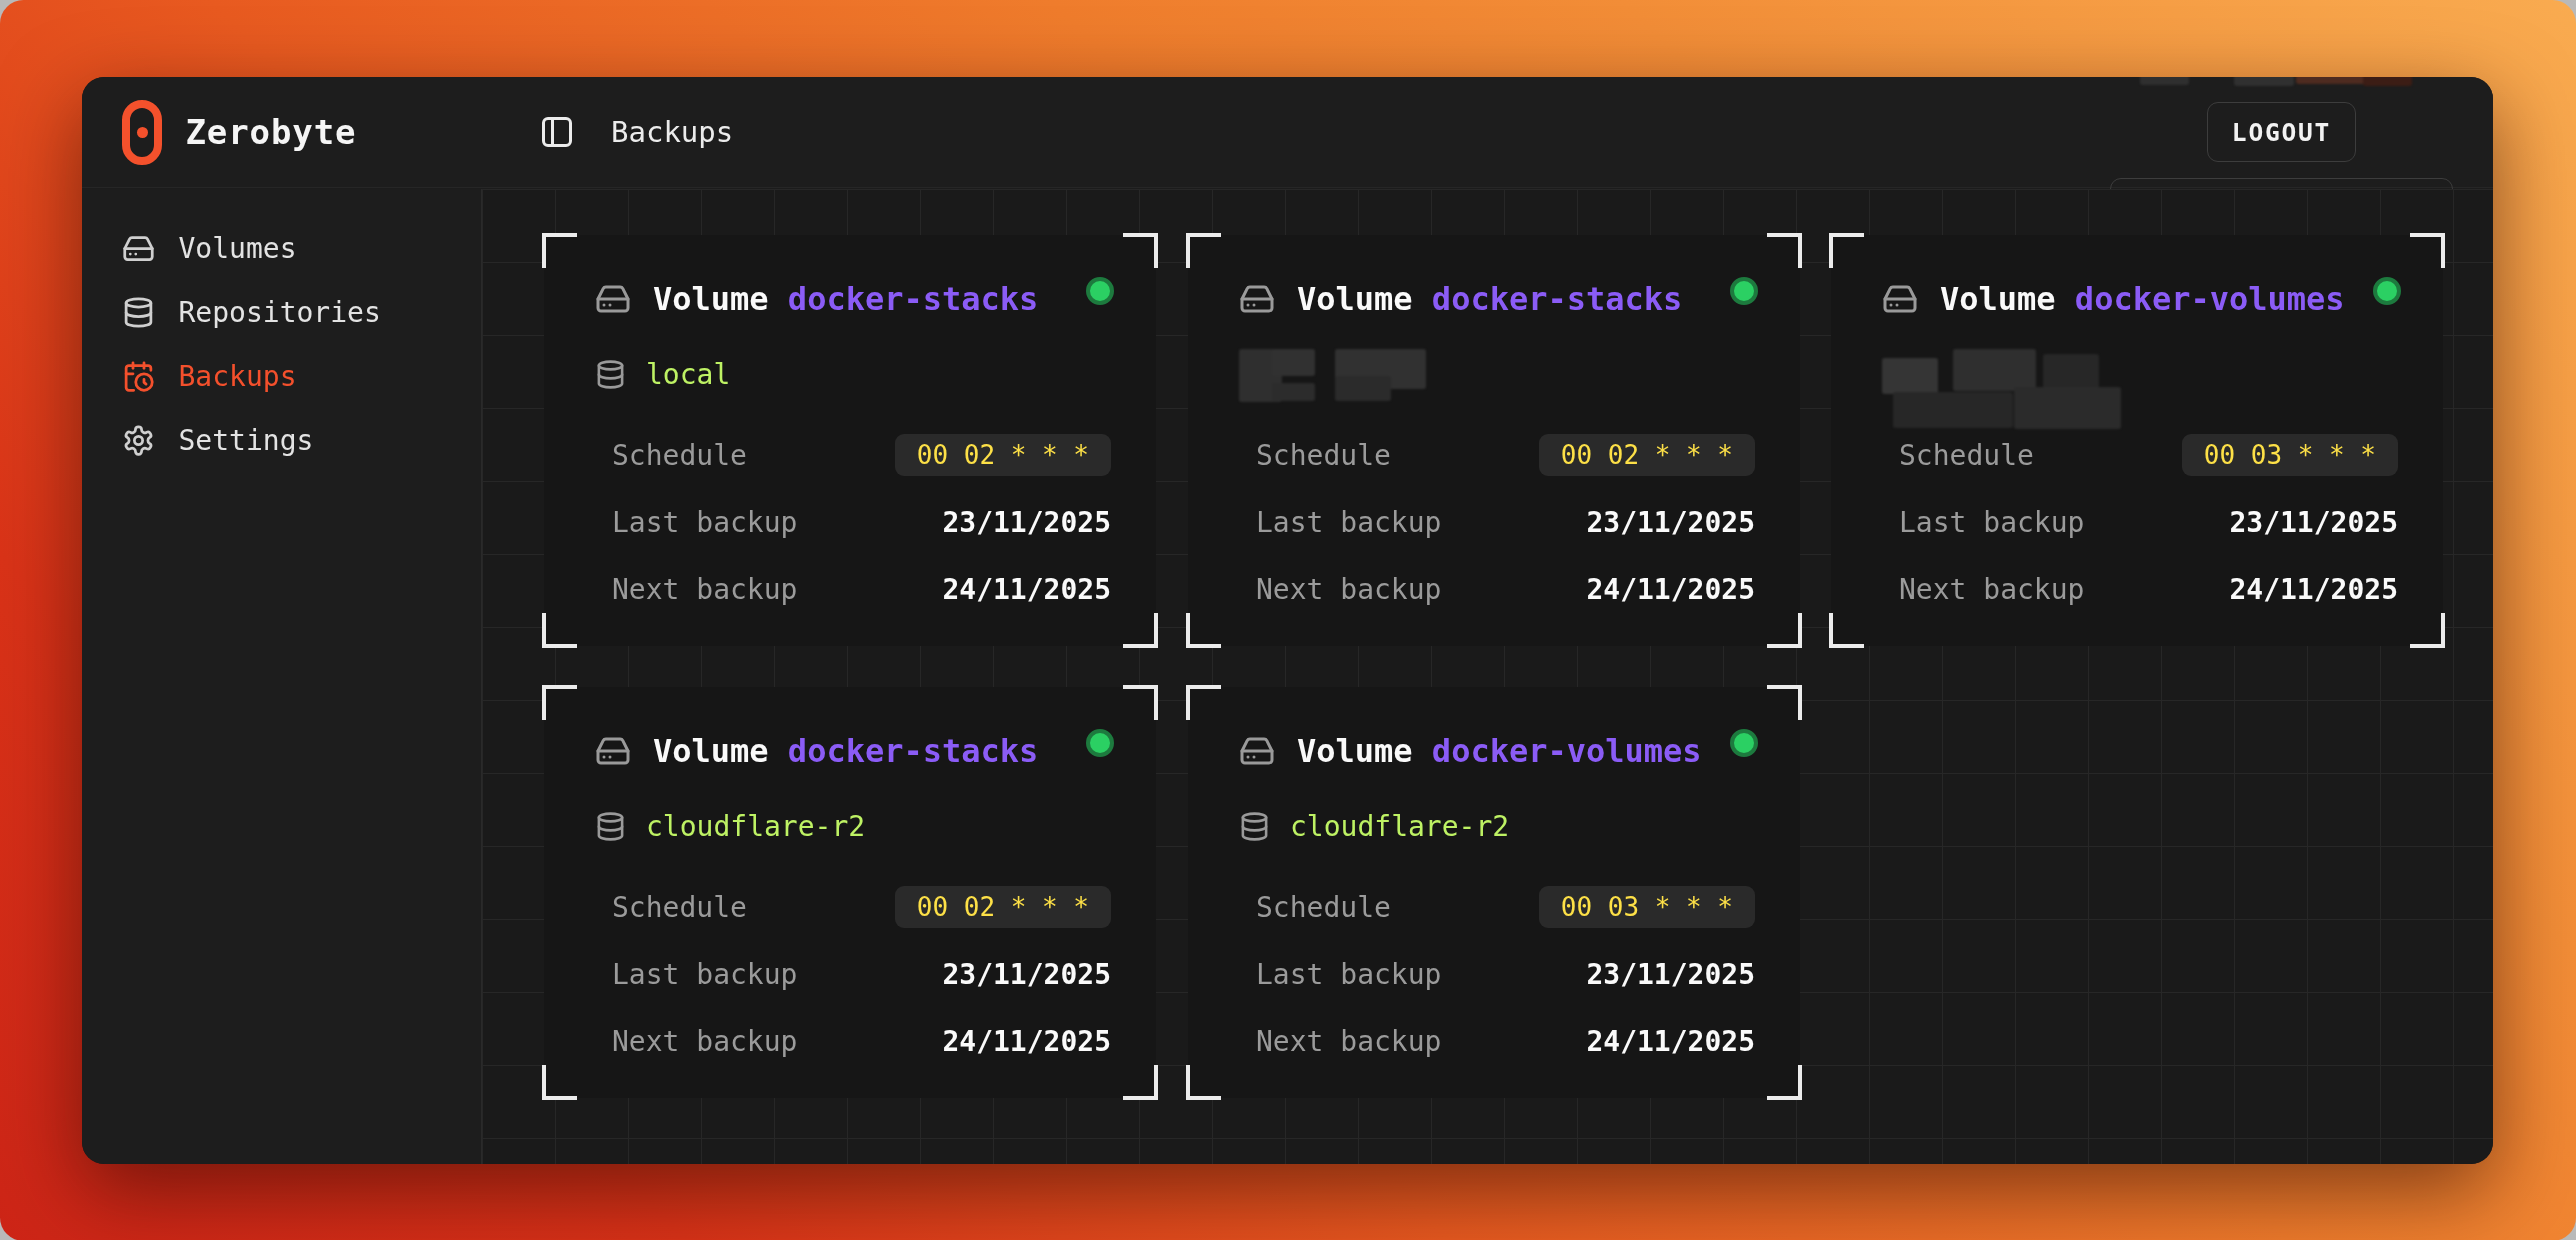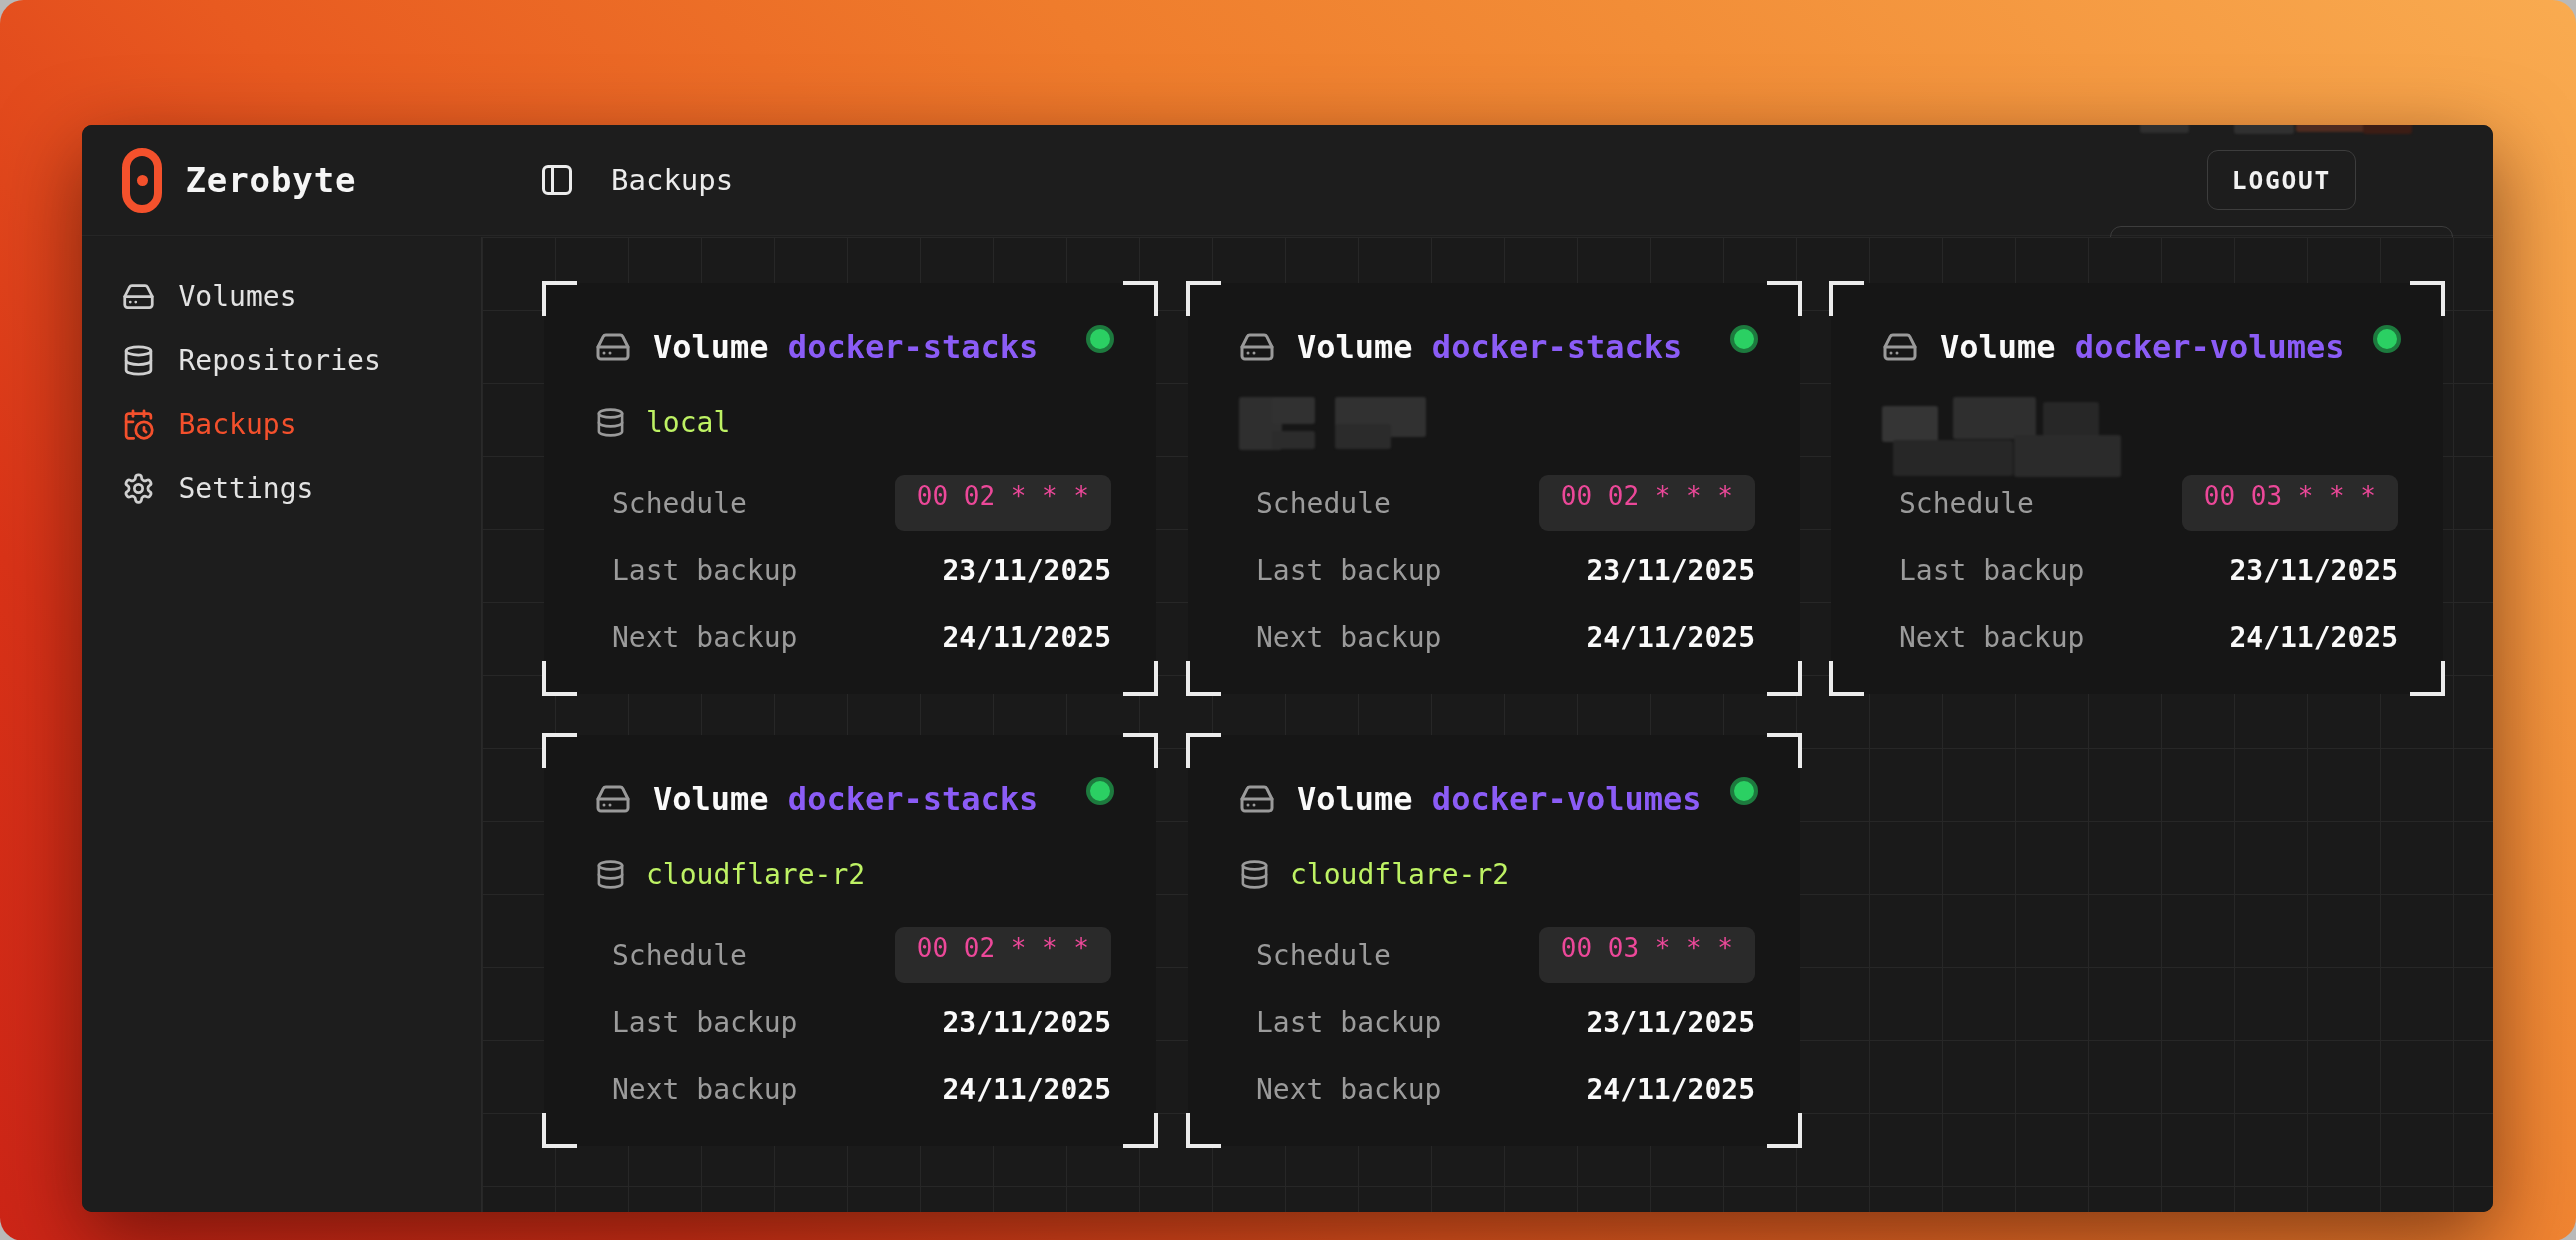--- a/index.html
+++ b/index.html
@@ -4,23 +4,22 @@
 <style>
   html,body{margin:0;padding:0;background:#b9b9b9;}
   .stage{
     position:relative;width:2576px;height:1241px;overflow:hidden;border-radius:23.5px;
     background:linear-gradient(225deg,#f9ab50 0%,#f28d37 25%,#ef7c2c 40%,#e85a20 62%,#da3318 82%,#cd2517 100%);
     font-family:"DejaVu Sans Mono","Liberation Mono",monospace;
     -webkit-font-smoothing:antialiased;
   }
   .window{
     position:absolute;left:82px;top:77px;width:2411px;height:1087px;
-    background:#1c1c1c;border-radius:10px;overflow:hidden;
+    background:#1c1c1c;border-radius:22px;overflow:hidden;
     box-shadow:0 27px 82px rgba(40,5,0,.55);
-    margin-top:48px;
   }
   
   .topbar{
     position:absolute;left:0;top:0;right:0;height:111px;background:#1d1d1d;
     border-bottom:0.9px solid #262626;display:flex;align-items:center;padding:0 40px;box-sizing:border-box;
   }
   .brand{display:flex;align-items:center;gap:23.5px;}
   .logo{width:40px;height:65px;border:8.2px solid #f4512c;border-radius:23.5px;box-sizing:border-box;position:relative;}
   .logo .dot{position:absolute;left:50%;top:50%;width:11px;height:11px;margin:-5.4px 0 0 -5.4px;border-radius:50%;background:#f4512c;}
   .brand-name{color:#f5f5f5;font-size:34px;font-weight:bold;letter-spacing:0.9px;}
@@ -62,21 +61,21 @@
   .card-title{font-size:32px;font-weight:bold;color:#fafafa;white-space:pre;}
   .card-title .vname{color:#8b5cf6;}
   .status-dot{position:absolute;right:42px;top:42px;width:20px;height:20px;border-radius:50%;background:#2bd063;border:4.5px solid #1d7a3e;}
   .repo-row{position:absolute;left:51px;top:123px;display:flex;align-items:center;gap:20px;color:#bef264;font-size:28px;}
   .repo-row svg{stroke:#9a9a9a;}
   .redacted-repo{position:absolute;left:51px;top:114px;filter:blur(0.9px);}
   .card-body{position:absolute;left:68px;right:45px;bottom:36px;display:flex;flex-direction:column;gap:25px;}
   .kv-row{display:flex;align-items:center;justify-content:space-between;height:42px;}
   .kv-label{color:#9b9b9b;font-size:28px;}
   .kv-value{color:#fafafa;font-size:28px;font-weight:bold;}
-  .badge{background:#2a2a2a;border-radius:9px;height:56px;line-height:42px;padding:0 22px;color:#ec4899;font-size:26px;white-space:pre;}
+  .badge{background:#2a2a2a;border-radius:9px;height:42px;line-height:42px;padding:0 22px;color:#fde047;font-size:26px;white-space:pre;}
   .create-card{display:flex;flex-direction:column;align-items:center;justify-content:center;gap:36px;cursor:pointer;}
   .create-label{color:#c9c9c9;font-size:28px;}
   svg{fill:none;stroke-linecap:round;stroke-linejoin:round;}
 </style>
 </head>
 <body>
 
 <div class="stage">
   <div class="window">
 

